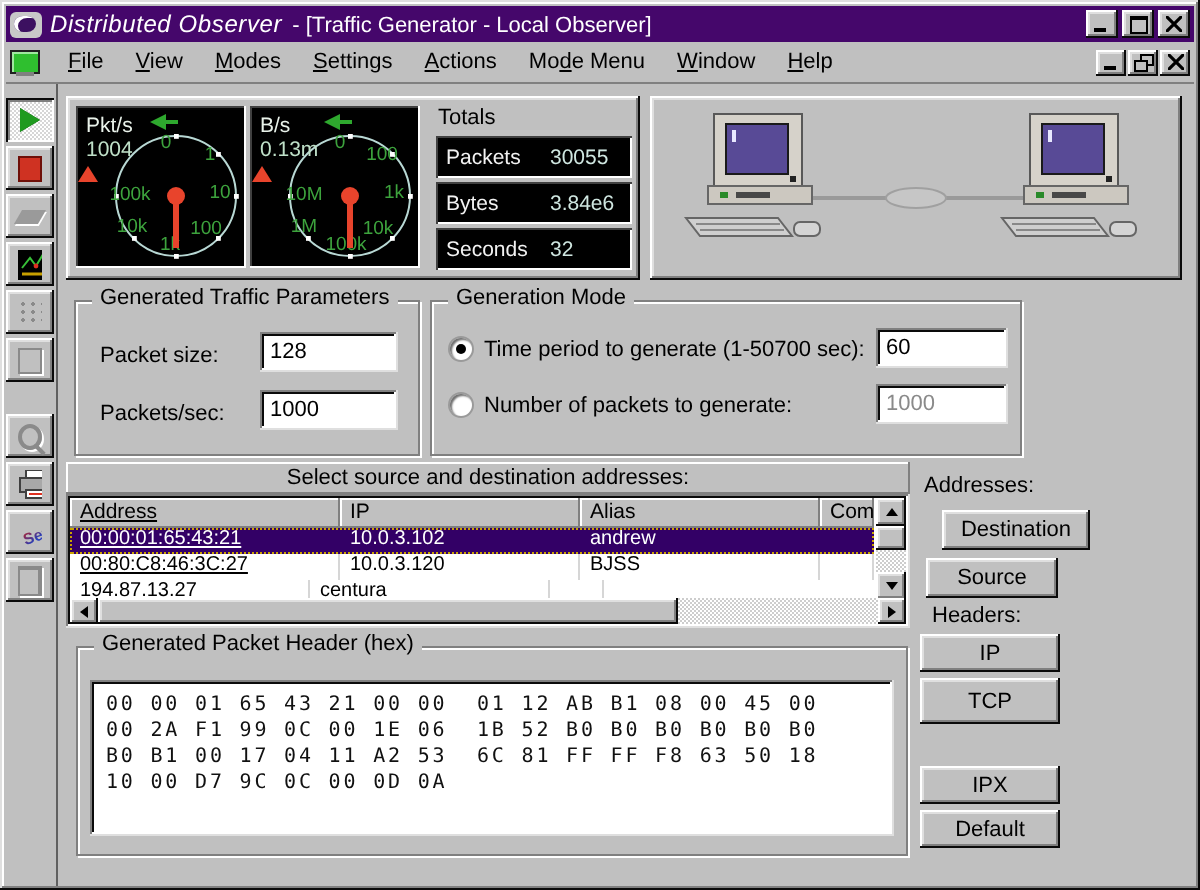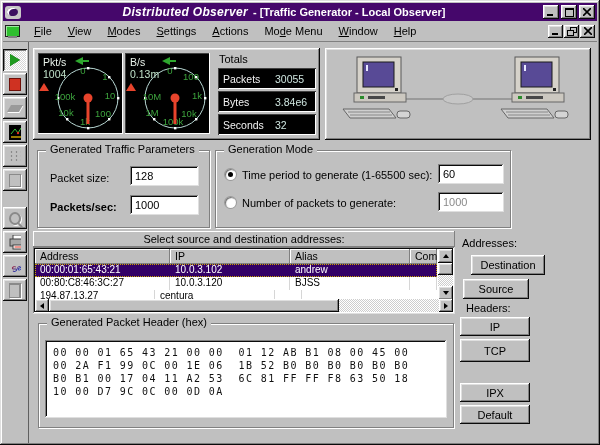--- a/index.html
+++ b/index.html
@@ -11,21 +11,21 @@
   .raised-thin{box-shadow:inset -1px -1px #808080,inset 1px 1px #fff;}
   .btn95{background:#c0c0c0;border:none;display:flex;align-items:center;justify-content:center;
     box-shadow:inset -1px -1px #0a0a0a,inset 1px 1px #fff,inset -2px -2px #808080,inset 2px 2px #dfdfdf;
     font-family:"Liberation Sans",sans-serif;font-size:11px;color:#000;}
   .abs{position:absolute;}
   .checker{background-color:#d8d8d8;background-image:repeating-conic-gradient(#ffffff 0% 25%,#cdcdcd 25% 50%);background-size:2px 2px;}
   
   .titlebar{position:absolute;left:3px;top:3px;width:594px;height:18px;background:#45076b;display:flex;align-items:center;padding:0 2px;box-sizing:border-box;}
   .app-icon{width:16px;height:13px;background:#c8c8c8;border-radius:3px;position:relative;margin-right:4px;flex:none;}
   .app-icon::after{content:"";position:absolute;left:2px;top:2px;width:11px;height:8px;background:#3c1060;border-radius:50% / 60%;box-shadow:inset 2px 1px 0 #fff;}
-  .title-text{color:#fff;font-weight:bold;white-space:nowrap;overflow:hidden;flex:1;text-align:center;}
+  .title-text{color:#fff;font-weight:normal;white-space:nowrap;overflow:hidden;flex:1;}
   .title-logo{font-style:italic;font-size:12px;letter-spacing:.3px;margin-right:2px;}
   .tb-btns{display:flex;gap:2px;flex:none;}
   .ctl{width:16px;height:14px;padding:0;}
   .ctl svg{display:block;}
   
   .menubar{position:absolute;left:3px;top:21px;width:594px;height:21px;display:flex;align-items:center;border-bottom:1px solid #808080;box-sizing:border-box;}
   .mdi-icon{width:15px;height:13px;margin:0 6px 0 2px;position:relative;flex:none;}
   .mdi-icon .scr{position:absolute;left:0;top:0;width:13px;height:10px;background:#2fbf2f;border:1px solid #202020;box-shadow:inset 1px 1px 0 #9fe89f;}
   .mdi-icon .base{position:absolute;left:3px;top:11px;width:9px;height:2px;background:#808080;}
   .menu-item{padding:2px 8px;white-space:nowrap;cursor:default;}
@@ -73,21 +73,21 @@
   .field.disabled{color:#8a8a8a;}
   .radio{position:absolute;width:11px;height:11px;border-radius:50%;background:#fff;box-shadow:inset 1px 1px 1px #707070,0 0 0 1px #9a9a9a;}
   .radio.checked::after{content:"";position:absolute;left:3px;top:3px;width:5px;height:5px;border-radius:50%;background:#000;}
   .flabel{position:absolute;white-space:nowrap;}
   
   .caption-bar{left:33px;top:231px;width:422px;height:16px;background:#c0c0c0;display:flex;align-items:center;justify-content:center;}
   .table-outer{left:33px;top:247px;width:422px;height:67px;background:#fff;box-shadow:inset -1px -1px #dfdfdf,inset 1px 1px #808080,inset -2px -2px #fff,inset 2px 2px #0a0a0a;overflow:hidden;}
   .table-inner{position:absolute;left:2px;top:2px;right:2px;bottom:2px;}
   .hdr-row{position:absolute;left:0;top:0;height:15px;display:flex;}
   .hdr-cell{background:#c0c0c0;box-shadow:inset -1px -1px #808080,inset 1px 1px #fff;padding:1px 0 0 5px;box-sizing:border-box;font-size:10.5px;overflow:hidden;white-space:nowrap;}
-  .col-a{width:135px;}.col-b{width:120px;}.col-c{width:120px;}.col-d{width:27px;}
+  .col-a{width:135px;text-decoration:underline;}.col-b{width:120px;}.col-c{width:120px;}.col-d{width:27px;}
   .trow{position:absolute;left:0;width:402px;height:13px;display:flex;font-size:10px;background:#fff;}
   .trow .cell{padding:0 0 0 5px;box-sizing:border-box;white-space:nowrap;overflow:hidden;border-right:1px solid #d6d6d6;}
   .trow.sel{background:#330066;color:#fff;outline:1px dotted #caa400;outline-offset:-1px;}
   .trow.sel .cell{border-right-color:#330066;}
   .vscroll{position:absolute;right:0;top:0;width:15px;height:51px;}
   .hscroll{position:absolute;left:0;bottom:0;width:418px;height:13px;}
   .sbtn{position:absolute;background:#c0c0c0;box-shadow:inset -1px -1px #0a0a0a,inset 1px 1px #fff,inset -2px -2px #808080,inset 2px 2px #dfdfdf;display:flex;align-items:center;justify-content:center;}
   .arr{width:0;height:0;}
   .arr-up{border-left:3px solid transparent;border-right:3px solid transparent;border-bottom:4px solid #000;}
   .arr-down{border-left:3px solid transparent;border-right:3px solid transparent;border-top:4px solid #000;}
@@ -317,28 +317,28 @@
         <line x1="-7" y1="58" x2="35" y2="58" stroke="#888"></line>
         <rect x="40" y="54" width="13" height="7" rx="3" fill="#d4d4d4" stroke="#666"></rect>
       </g>
     </svg>
   </div>
 
   <div class="groupbox" style="left:37px;top:150px;width:171px;height:76px;">
     <span class="legend">Generated Traffic Parameters</span>
     <span class="flabel" style="left:12px;top:21px;">Packet size:</span>
     <input class="field" style="left: 92px; top: 15px; width: 69px; height: 20px;" value="128">
-    <span class="flabel" style="left:12px;top:50px;font-weight:bold;">Packets/sec:</span>
+    <span class="flabel" style="left:12px;top:50px;">Packets/sec:</span>
     <input class="field" style="left: 92px; top: 44px; width: 69px; height: 20px;" value="1000">
   </div>
 
   <div class="groupbox" style="left:215px;top:150px;width:294px;height:76px;">
     <span class="legend">Generation Mode</span>
     <span class="radio checked" style="left:9px;top:18px;"></span>
-    <span class="flabel" style="left:26px;top:18px;">Time period to generate (1-65500 sec):</span>
+    <span class="flabel" style="left:26px;top:18px;">Time period to generate (1-50700 sec):</span>
     <input class="field" style="left: 222px; top: 13px; width: 66px; height: 20px;" value="60">
     <span class="radio" style="left:9px;top:46px;"></span>
     <span class="flabel" style="left:26px;top:46px;">Number of packets to generate:</span>
     <input class="field disabled" style="left: 222px; top: 41px; width: 66px; height: 20px;" value="1000">
   </div>
 
   <div class="abs raised-thin caption-bar">
     <span>Select source and destination addresses:</span>
   </div>
   <div class="abs table-outer">

